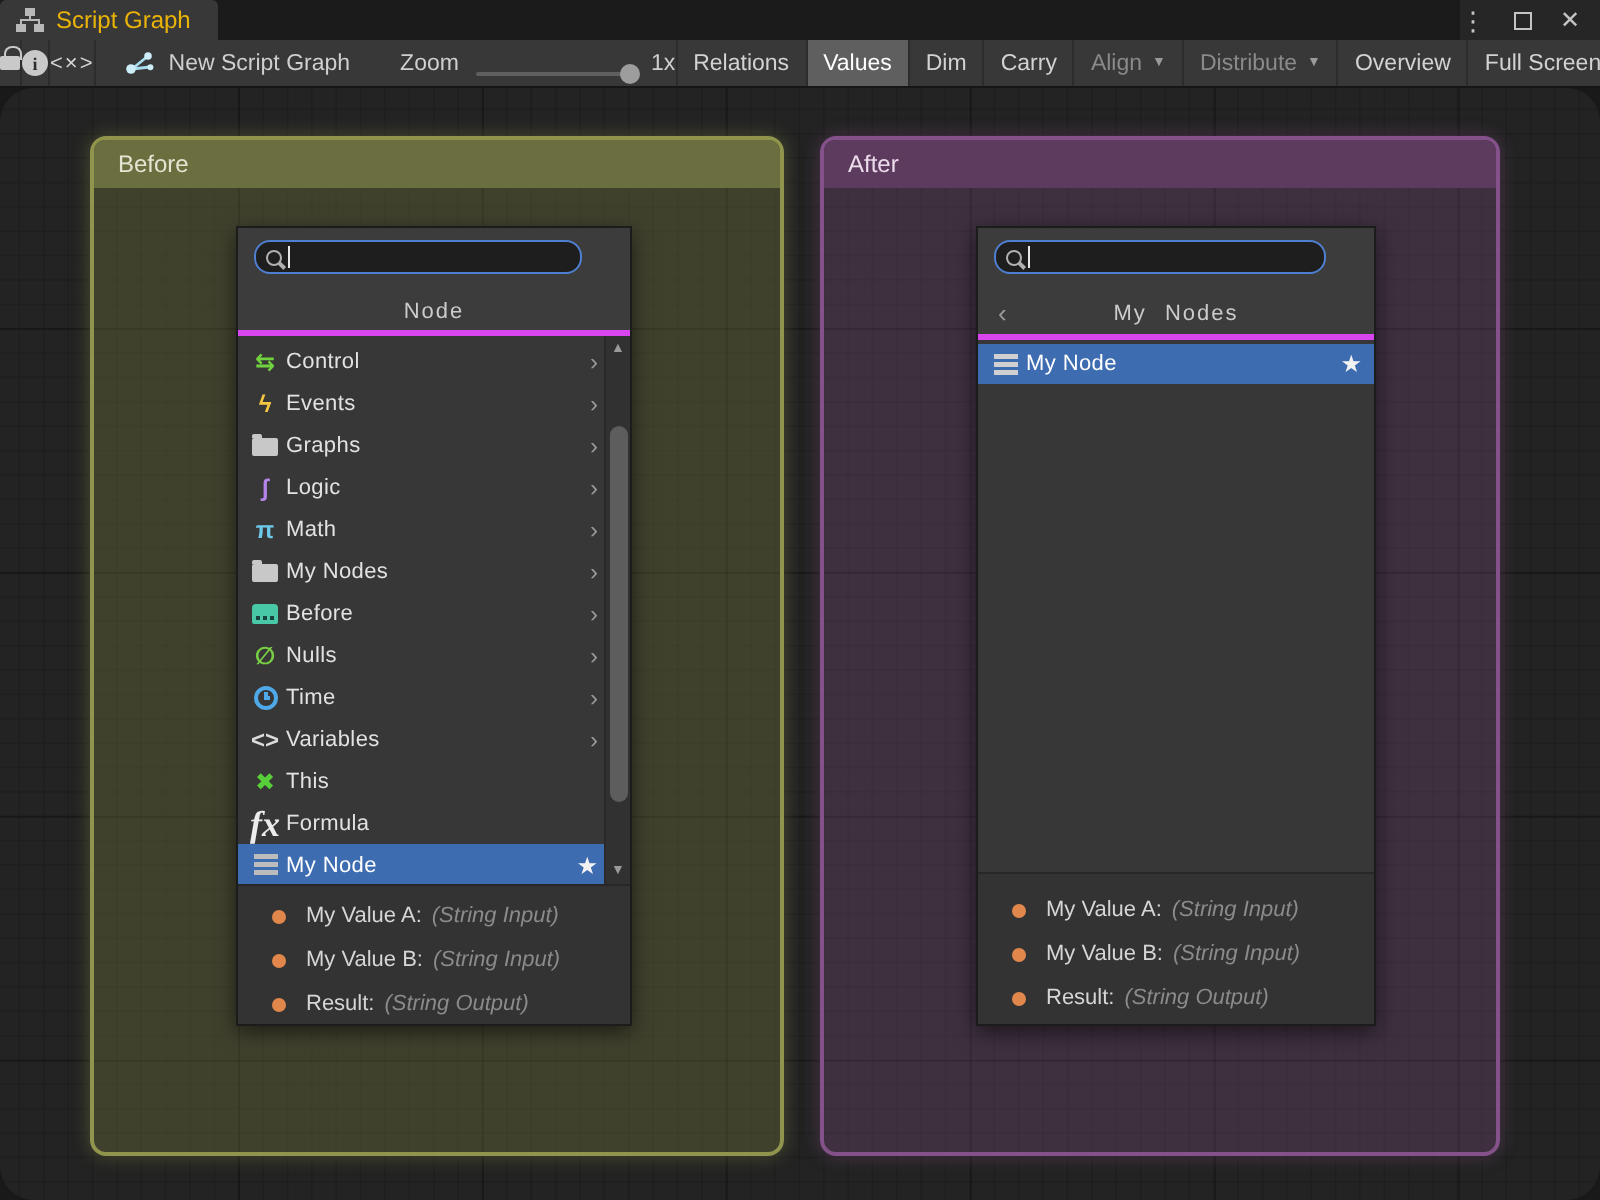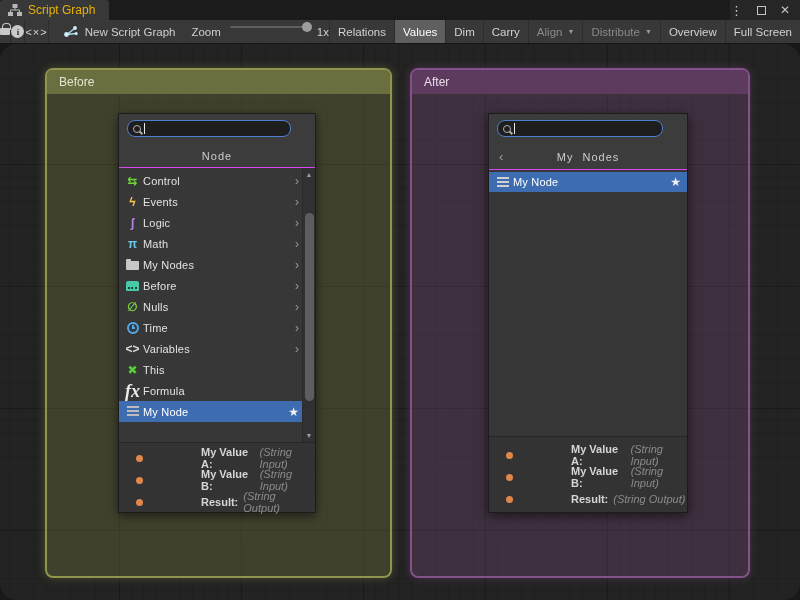--- a/index.html
+++ b/index.html
@@ -17,21 +17,21 @@
   .maxbox{width:9px;height:9px;border:1.5px solid #c4c4c4;display:inline-block;}
   .closex{font-size:12px;line-height:1;}
 
   
   .toolbar{height:24px;background:#383838;border-bottom:1px solid #161616;
            display:flex;align-items:center;color:#cfcfcf;font-size:11.5px;overflow:hidden;white-space:nowrap;}
   .tbtn{height:100%;display:flex;align-items:center;justify-content:center;border-right:1px solid #2c2c2c;cursor:default;}
   .tbtn.icon-btn{width:30px;}
   .tbtn.code-btn{width:56px;font-size:11px;letter-spacing:1px;color:#d6d6d6;}
   .newgraph{display:flex;align-items:center;gap:6px;margin-left:14px;}
-  .zoom-wrap{display:flex;align-items:flex-start;margin-left:16px;gap:9px;}
+  .zoom-wrap{display:flex;align-items:flex-end;margin-left:25px;gap:9px;}
   .slider{position:relative;width:78px;height:2px;background:#5f5f5f;border-radius:1px;}
   .slider-handle{position:absolute;right:-4px;top:-4px;width:10px;height:10px;border-radius:50%;background:#9d9d9d;}
   .tb-right{display:flex;height:100%;margin-left:auto;}
   .vbtn{height:100%;display:flex;align-items:center;padding:0 8px;border-left:1px solid #2c2c2c;color:#d2d2d2;}
   .vbtn.active{background:#5f5f5f;color:#fff;}
   .vbtn.disabled{color:#8a8a8a;}
   .vbtn .dd{font-size:7px;margin-left:5px;color:#9a9a9a;}
 
   
   .shape-lock{position:relative;width:10px;height:7px;background:#c9c9c9;border-radius:1px;display:inline-block;}
@@ -86,21 +86,21 @@
       border:1px solid #1c1c1c;box-shadow:0 3px 10px rgba(0,0,0,.55);
       display:flex;flex-direction:column;font-size:11px;color:#e0e0e0;}
   #finder-left{left:118px;top:69px;}
   #finder-right{left:488px;top:69px;width:200px;}
   .search-area{height:30px;padding:6px 24px 6px 8px;background:#3c3c3c;}
   .search-box{position:relative;height:17px;background:#1e1e1e;border:1px solid var(--search-focus);
       border-radius:8px;display:flex;align-items:center;padding:0 5px;}
   .search-box input{position:absolute;inset:0;background:transparent;border:none;outline:none;
       color:#e8e8e8;font-size:11px;padding-left:22px;font-family:inherit;}
   .finder-header{height:24px;line-height:24px;text-align:center;background:#3c3c3c;color:#cccccc;
-      border-bottom:1px solid #d946ef;letter-spacing:1px;position:relative;}
+      border-bottom:3px solid #d946ef;letter-spacing:1px;position:relative;}
   #finder-right .finder-header{height:26px;line-height:26px;word-spacing:5px;}
   .back-chev{position:absolute;left:10px;color:#9a9a9a;font-size:13px;}
   .flist{position:relative;flex:1;background:#373737;overflow:hidden;padding-top:2px;}
   .frow{height:21px;display:flex;align-items:center;padding:0 16px 0 5px;color:#e2e2e2;}
   #finder-right .frow{height:20px;padding-right:6px;}
   .frow.selected{background:var(--selection);color:#ffffff;}
   .flabel{flex:1;margin-left:2px;letter-spacing:.2px;}
   .chev{color:#9a9a9a;font-size:12px;line-height:1;}
   .chev::after{content:"›";}
   .star-icon{color:#f2f2f2;font-size:12px;line-height:1;}
@@ -111,21 +111,21 @@
   .sarrow{height:13px;display:flex;align-items:center;justify-content:center;font-size:7px;color:#9a9a9a;}
   .sarrow.down{position:absolute;bottom:0;left:0;right:0;}
   .sthumb{position:absolute;left:2px;width:9px;border-radius:5px;background:#5d5d5d;top:45px;height:188px;}
 
   
   .ports{background:#333333;border-top:1px solid #272727;padding:4px 0 2px 0;}
   #finder-left .ports{height:70px;}
   #finder-right .ports{height:76px;padding-top:7px;}
   .port{height:22px;display:flex;align-items:center;padding-left:17px;}
   .port-dot{width:7px;height:7px;border-radius:50%;background:var(--port-bullet);margin-right:10px;flex:none;}
-  .port-name{font-weight:bold;color:#d6d6d6;margin-right:5px;margin-left:48px;}
+  .port-name{font-weight:normal;color:#d6d6d6;margin-right:5px;}
   .port-type{color:#8b8b8b;font-style:italic;}
 </style>
 </head>
 <body>
 
 <div class="topbar">
   <div class="tab">
     <svg width="14" height="12" viewBox="0 0 14 12">
       <rect x="4.5" y="0" width="5" height="4" fill="#b8b8b8"></rect>
       <rect x="0" y="8" width="5" height="4" fill="#b8b8b8"></rect>
@@ -233,20 +233,27 @@
         </div>
         <div class="frow">
           <span class="gicon">
             <span class="glyph" style="color: rgb(245, 198, 68);">ϟ</span>
           </span>
           <span class="flabel">Events</span>
           <span class="chev"></span>
         </div>
         <div class="frow">
           <span class="gicon">
+            <span class="shape-folder" style="color: rgb(200, 200, 200);"></span>
+          </span>
+          <span class="flabel">Graphs</span>
+          <span class="chev"></span>
+        </div>
+        <div class="frow">
+          <span class="gicon">
             <span class="glyph" style="color: rgb(181, 132, 232);">ʃ</span>
           </span>
           <span class="flabel">Logic</span>
           <span class="chev"></span>
         </div>
         <div class="frow">
           <span class="gicon">
             <span class="glyph" style="color: rgb(108, 201, 232);">π</span>
           </span>
           <span class="flabel">Math</span>

